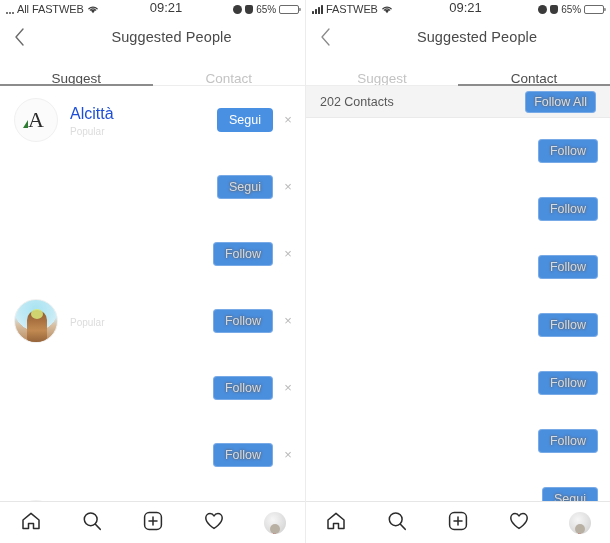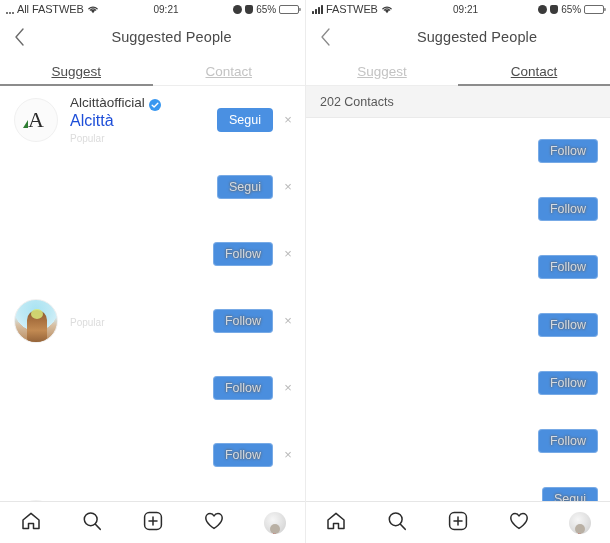--- a/index.html
+++ b/index.html
@@ -28,37 +28,36 @@
   }
   .phone.right {
     border-left: 1px solid #ececec;
     box-sizing: border-box;
   }
 
   
   .statusbar {
     height: 18px;
     display: flex;
-    align-items: center;
     font-size: 11px;
     color: #3a3a3a;
     padding: 0 6px;
     box-sizing: border-box;
     letter-spacing: -0.1px;
   }
   .sb-left {
     display: flex;
     align-items: center;
     gap: 3px;
     flex: 0 0 auto;
   }
   .sb-center {
     flex: 1 1 auto;
     text-align: center;
-    font-size: 10px;
+    font-size: 13px;
     color: #3a3a3a;
     letter-spacing: 0px;
   }
   .sb-right {
     display: flex;
     align-items: center;
     gap: 3px;
     flex: 0 0 auto;
   }
   .bars {
@@ -157,26 +156,25 @@
   
   .tabs {
     display: flex;
     height: 30px;
     position: relative;
     background: #ffffff;
   }
   .tab {
     flex: 1;
     display: flex;
-    align-items: center;
+    align-items: flex-end;
     justify-content: center;
     font-size: 13.5px;
     cursor: pointer;
     position: relative;
-    text-decoration: underline;
   }
   .tab.active { color: #4d4d4d; }
   .tab.inactive { color: #c3c3c3; }
   .tab-underline {
     position: absolute;
     bottom: 0;
     height: 2px;
     background: #8c8c8c;
     width: 50%;
   }
@@ -468,29 +466,20 @@
     </div>
 
     <div class="list">
 
       <div class="row" style="top:0px">
         <div class="avatar logo">
           <span class="tri"></span>
           <span class="glyph">A</span>
         </div>
         <div class="meta">
-          <div class="name-line">
-            <span class="name">Alcittàofficial</span>
-            <span class="verified">
-              <svg width="12" height="12" viewBox="0 0 12 12">
-                  <circle cx="6" cy="6" r="6" fill="#3897f0"></circle>
-                  <path d="M3.2 6.2 L5.1 8 L8.8 4.2" stroke="#fff" stroke-width="1.4" fill="none" stroke-linecap="round" stroke-linejoin="round"></path>
-                </svg>
-            </span>
-          </div>
           <div class="subname">Alcittà</div>
           <div class="tagline">Popular</div>
         </div>
         <div class="action">
           <button class="btn-follow">Segui</button>
           <span class="x-close">×</span>
         </div>
       </div>
 
       <div class="row ghost" style="top:67px">
@@ -653,20 +642,21 @@
         </div>
       <div class="tab active">
           <span>Contact</span>
         </div>
       <div class="tabs-hairline"></div>
       <div class="tab-underline right"></div>
     </div>
 
     <div class="contacts-header">
       <span class="contacts-count">202 Contacts</span>
+      <button class="btn-followall">Follow All</button>
     </div>
 
     <div class="right-rows">
       <div class="rrow" style="top:21px">
           <button class="btn-follow blurred">Follow</button>
         </div>
       <div class="rrow" style="top:79px">
           <button class="btn-follow blurred">Follow</button>
         </div>
       <div class="rrow" style="top:137px">

